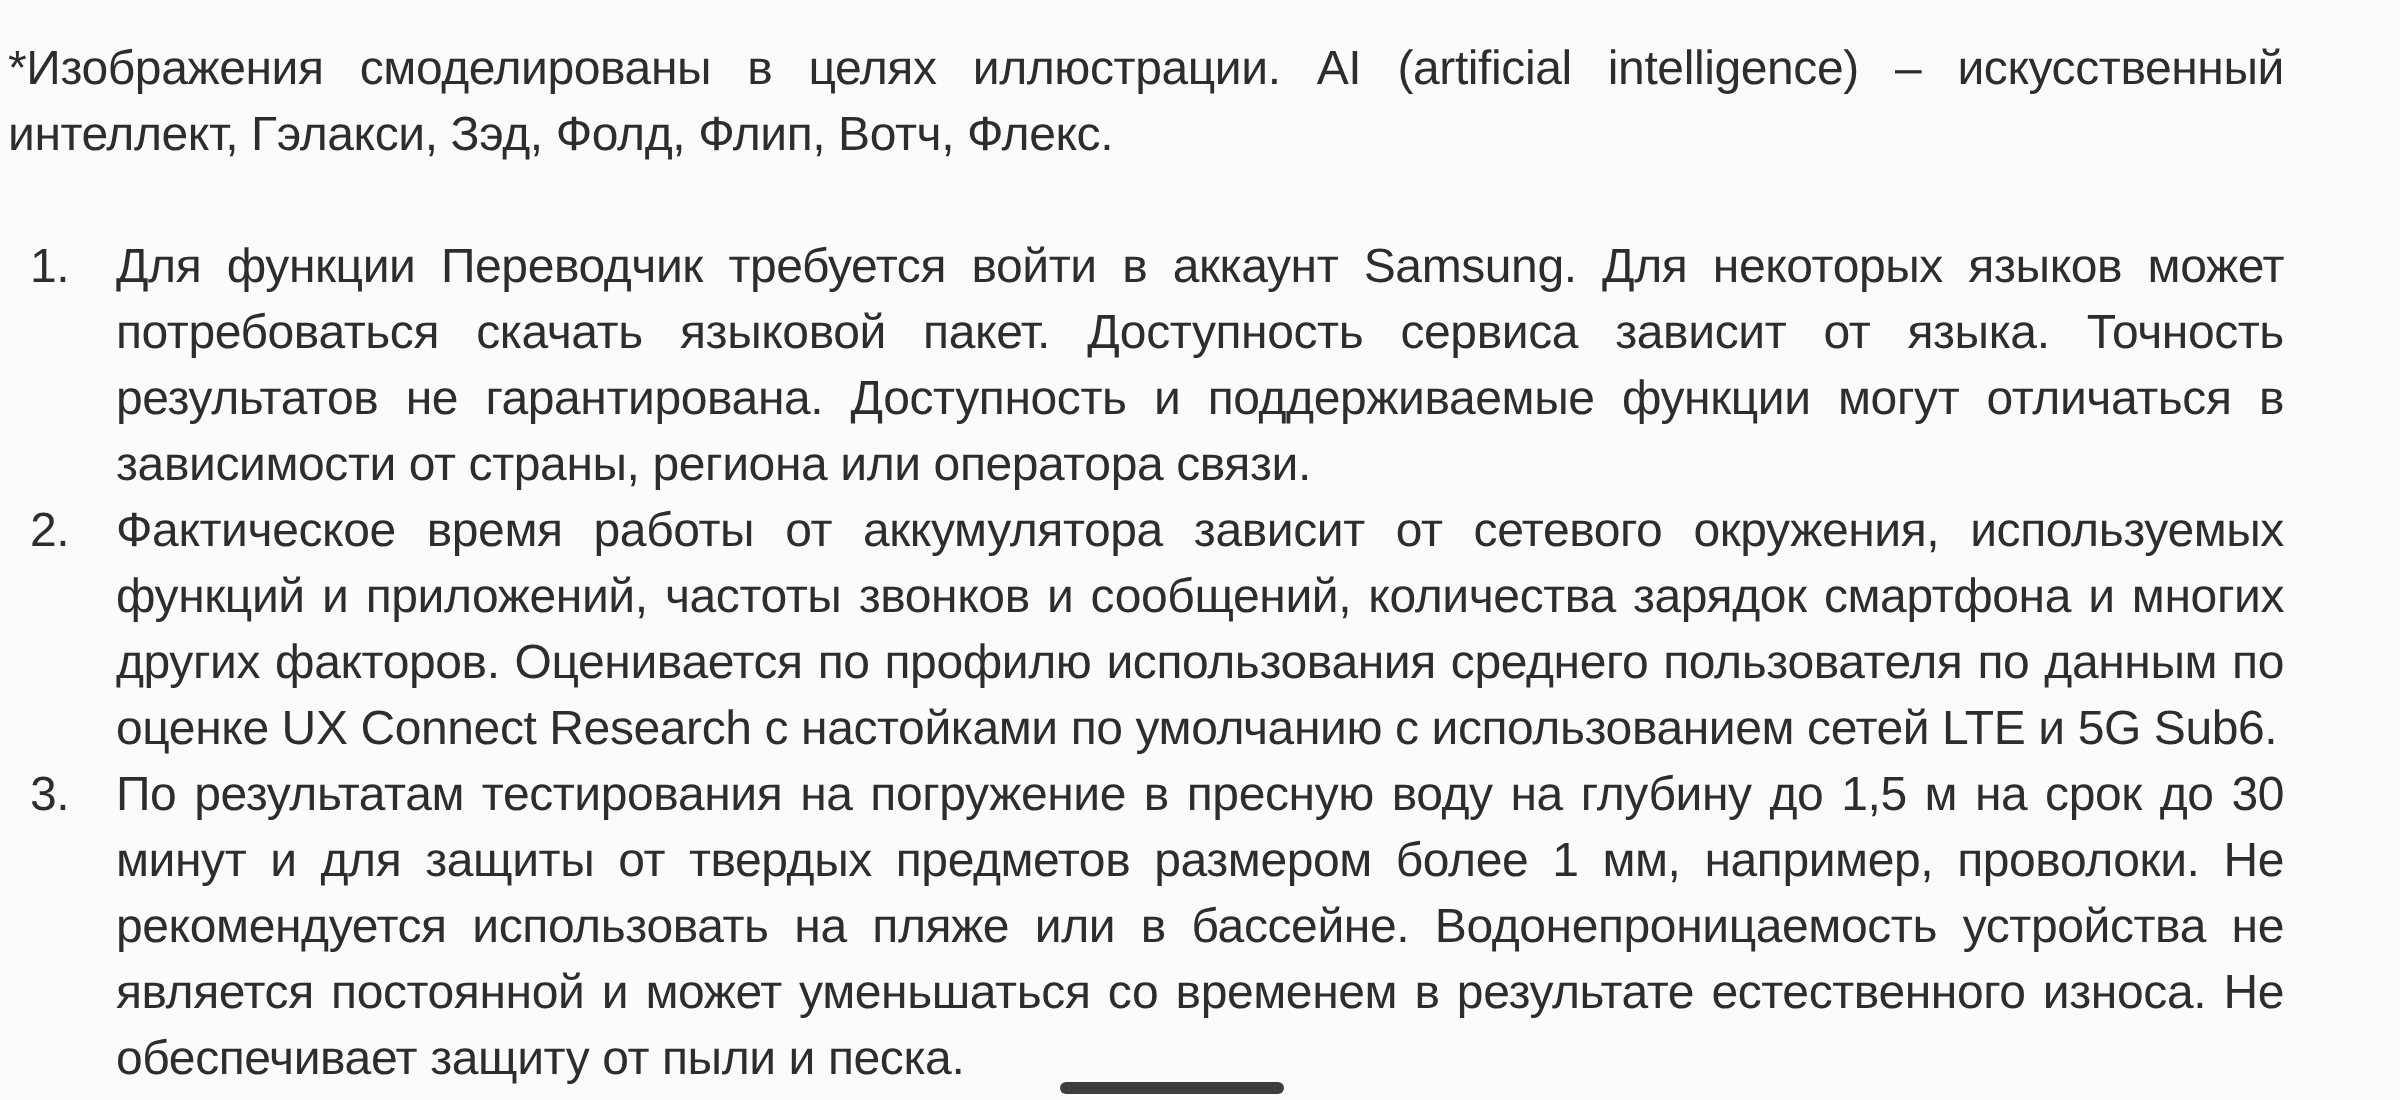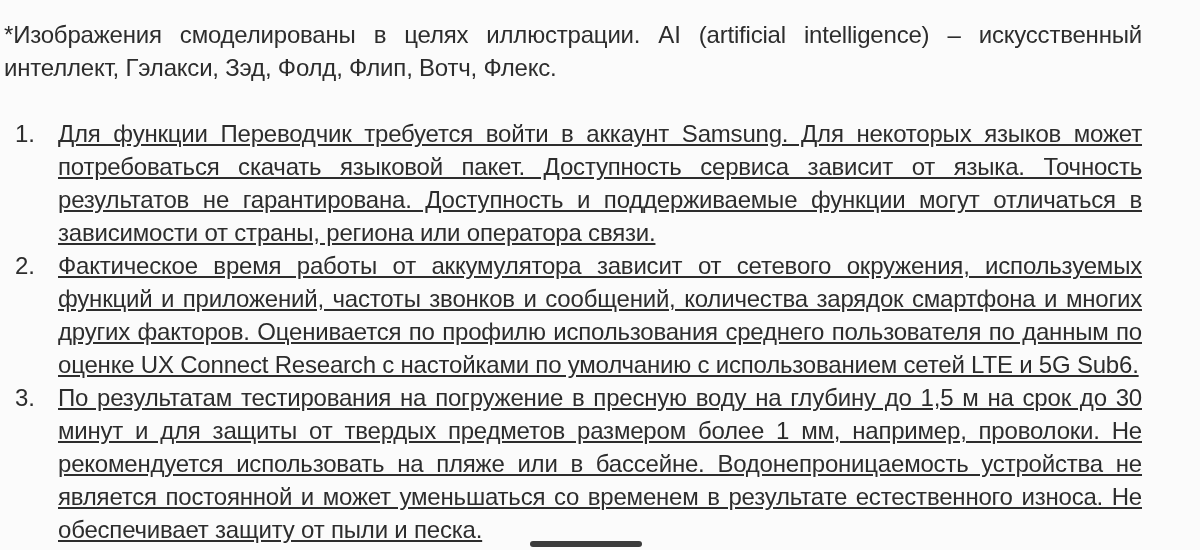--- a/index.html
+++ b/index.html
@@ -37,21 +37,20 @@
     text-align: justify;
     margin: 0;
   }
   .note .num {
     position: absolute;
     left: 11px;
     top: 0;
   }
   .note .txt {
     display: inline;
-    text-decoration: underline;
   }
   .home-bar {
     position: absolute;
     left: 530px;
     bottom: 3px;
     width: 112px;
     height: 6px;
     border-radius: 3px;
     background: #3c3c3c;
   }

